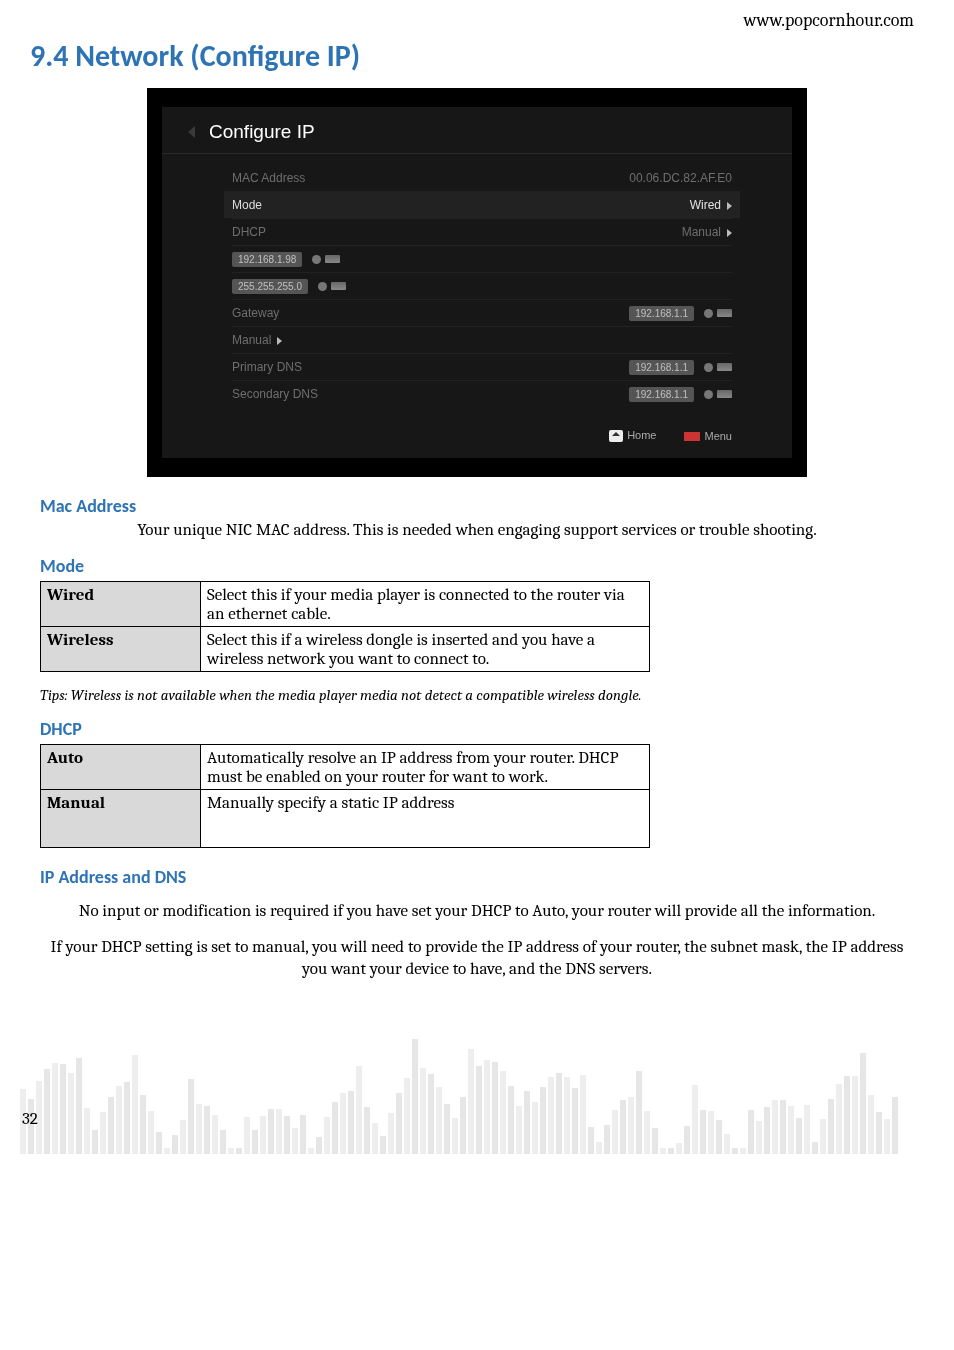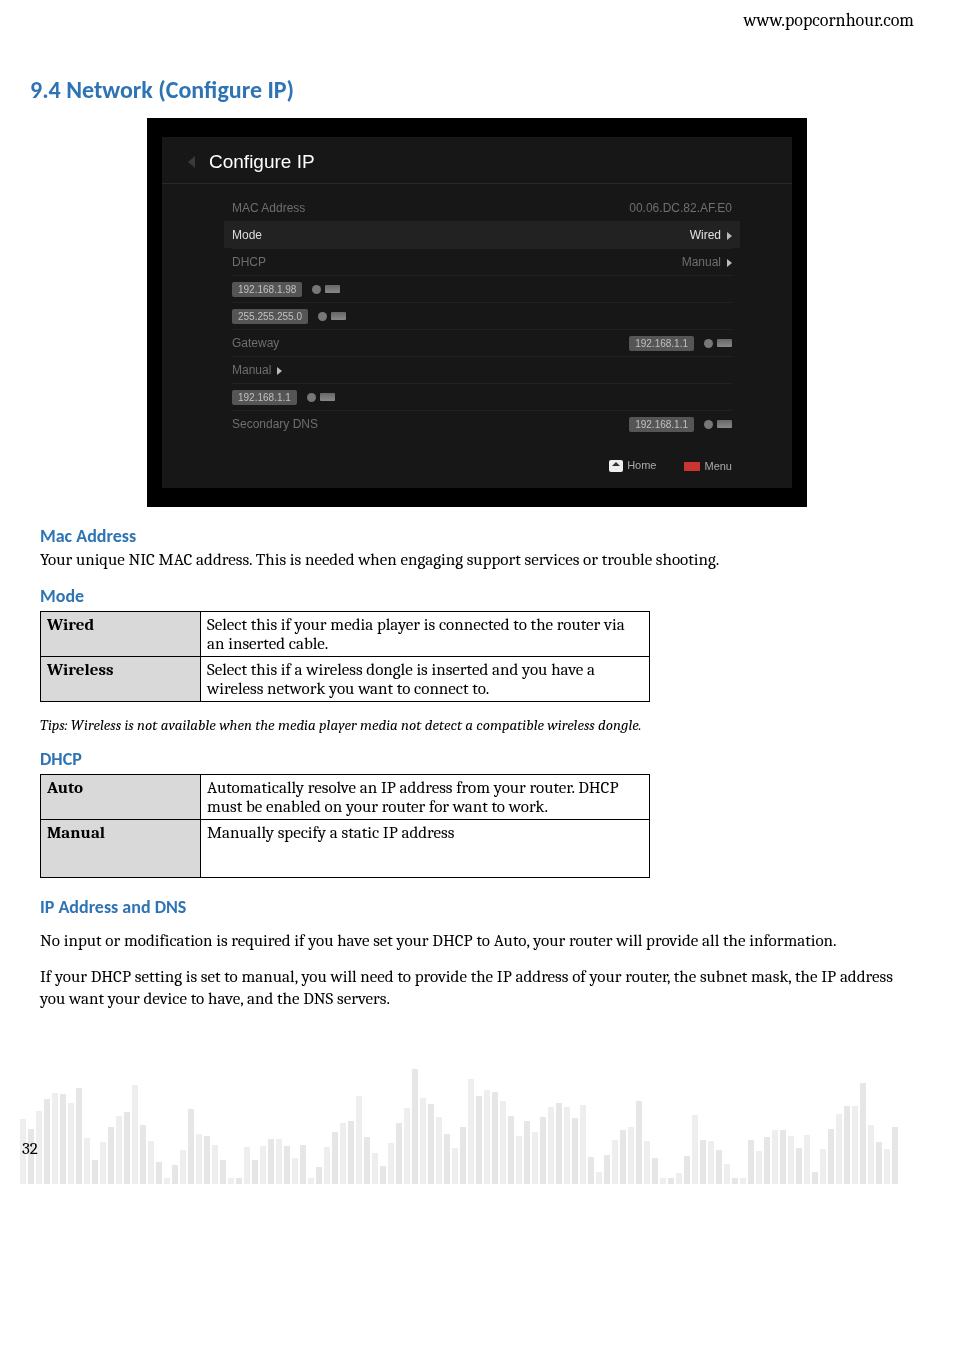--- a/index.html
+++ b/index.html
@@ -11,24 +11,23 @@
     color: #000;
   }
   .page-header {
     text-align: right;
     padding: 10px 40px 0 40px;
     font-size: 18px;
   }
   .section-title {
     color: #2e74b5;
     font-family: Calibri, Arial, sans-serif;
-    font-size: 24px;
+    font-size: 30px;
     font-weight: bold;
     padding: 6px 0 4px 30px;
-    margin-top: 38px;
   }
   .screenshot {
     width: 660px;
     margin: 10px auto 18px auto;
     background: #000;
     border: 1px solid #000;
     padding: 18px 0;
   }
   .scr-inner {
     background: #171717;
@@ -143,20 +142,21 @@
     color: #2e74b5;
     font-family: Calibri, Arial, sans-serif;
     font-weight: bold;
     font-size: 18px;
     padding: 0 40px 2px 40px;
   }
   .body-text {
     padding: 0 40px 14px 40px;
     font-size: 17px;
     line-height: 1.3;
+    text-align: center;
   }
   table.opts {
     border-collapse: collapse;
     margin: 2px 40px 10px 40px;
     width: 610px;
     font-size: 17px;
   }
   table.opts td {
     border: 1px solid #000;
     padding: 3px 6px;
@@ -242,20 +242,21 @@
         <span class="badge">192.168.1.1</span>
         <span class="pill">
             <span class="clear-dot"></span>
             <span class="kbd"></span>
           </span>
       </div>
       <div class="row">
         <span class="row-value"><span>Manual</span><span class="chev-r"></span></span>
       </div>
       <div class="row">
+        <span class="row-label">Primary DNS</span>
         <span class="badge">192.168.1.1</span>
         <span class="pill">
             <span class="clear-dot"></span>
             <span class="kbd"></span>
           </span>
       </div>
       <div class="row">
         <span class="row-label">Secondary DNS</span>
         <span class="badge">192.168.1.1</span>
         <span class="pill">
@@ -272,21 +273,21 @@
 </div>
 
 <div class="subheading">Mac Address</div>
 <div class="body-text">Your unique NIC MAC address. This is needed when engaging support services or trouble shooting.</div>
 
 <div class="subheading">Mode</div>
 <table class="opts">
   <tbody>
       <tr>
     <td class="k">Wired</td>
-    <td>Select this if your media player is connected to the router via an inserted cable.</td>
+    <td>Select this if your media player is connected to the router via an ethernet cable.</td>
   </tr>
   <tr>
     <td class="k">Wireless</td>
     <td>Select this if a wireless dongle is inserted and you have a wireless network you want to connect to.</td>
   </tr>
 </tbody>
   </table>
 
 <div class="tips">Tips: Wireless is not available when the media player media not detect a compatible wireless dongle.</div>
 

